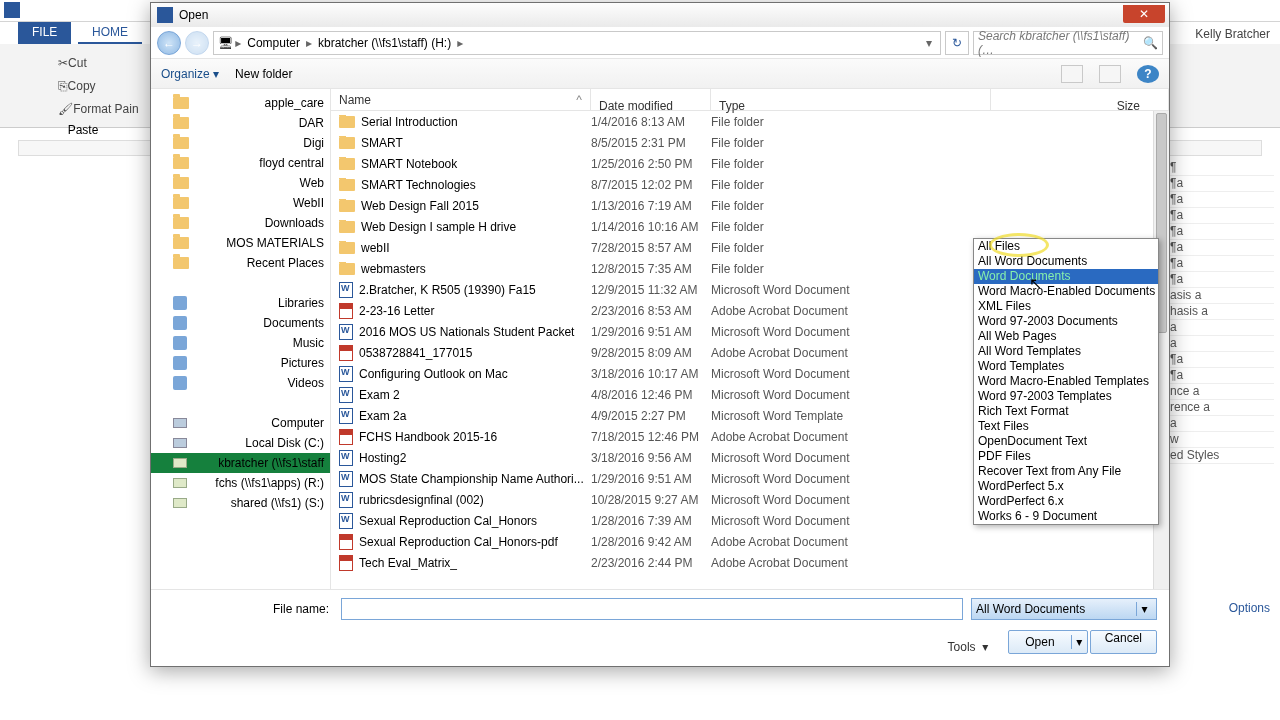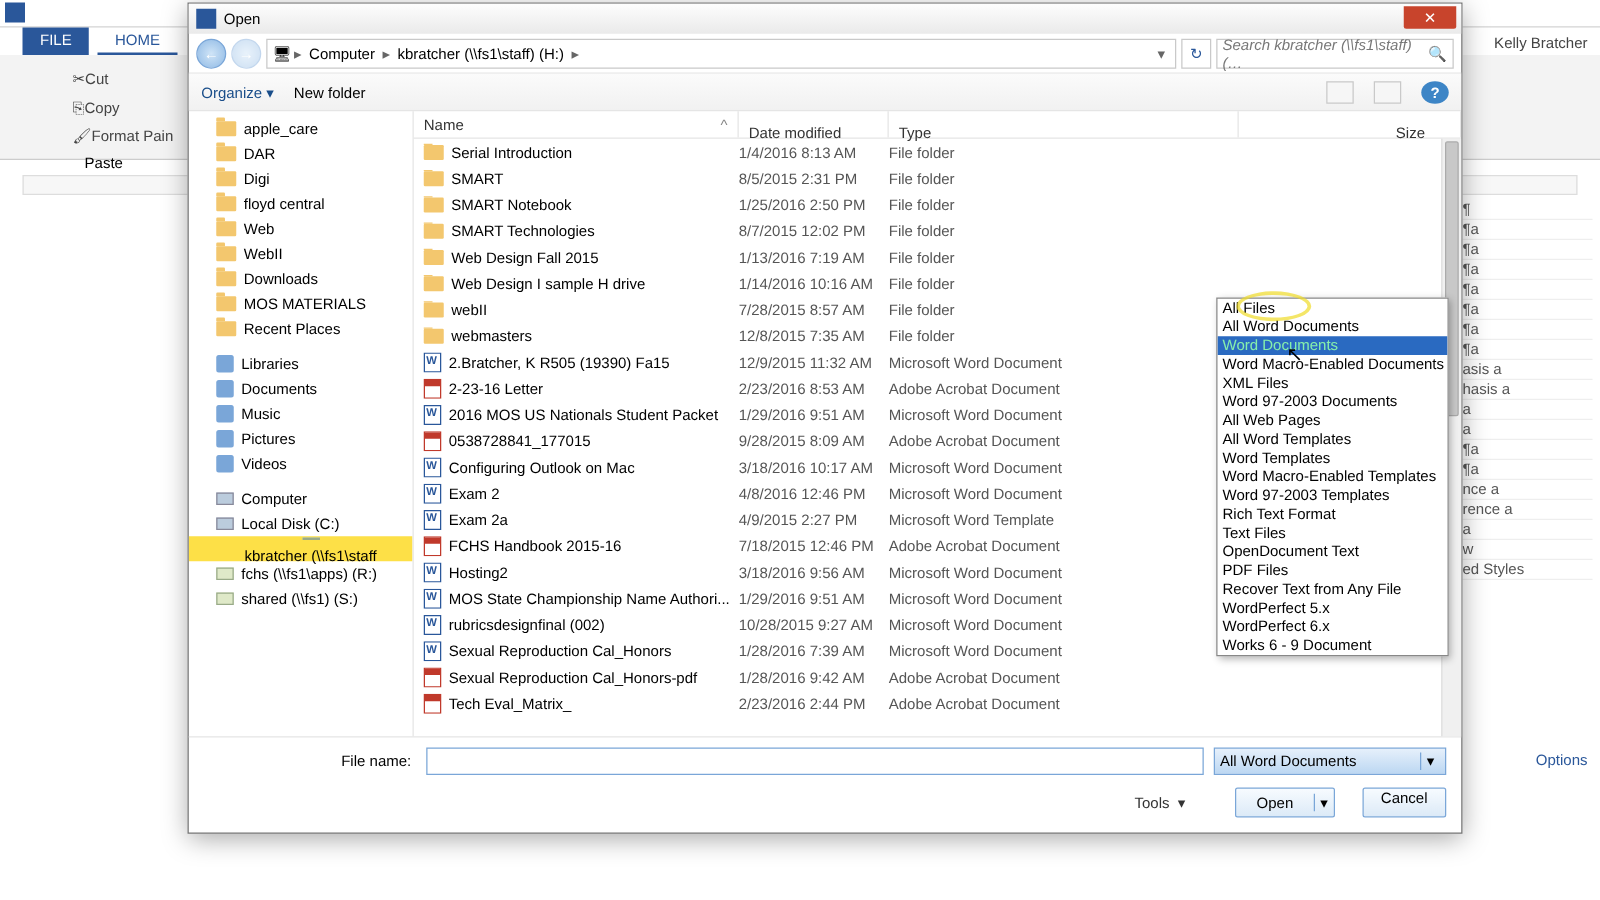--- a/index.html
+++ b/index.html
@@ -42,23 +42,23 @@
 
   .dlg-toolbar { height: 30px; display: flex; align-items: center; padding: 0 10px; gap: 16px; border-bottom: 1px solid #e5e5e5; background:linear-gradient(#fbfbfb,#f1f1f1); }
   .dlg-toolbar .org { color:#1a4e8a;}
   .dlg-toolbar .spacer { flex: 1; }
   .tb-icon { width: 22px; height: 18px; border: 1px solid #c9c9c9; background: #f6f6f6; }
   .tb-icon.help { border-radius:50%; background:#3d85c6; border:none; color:#fff; text-align:center; line-height:18px; font-weight:bold;}
 
   .dlg-body { flex: 1; display: flex; min-height: 0; }
   .navpane { width: 180px; border-right: 1px solid #e5e5e5; overflow-y: auto; padding: 4px 0; position:relative;}
   .navpane::-webkit-scrollbar{width:16px;}
-  .nav-item { display: flex; align-items: center; gap: 6px; padding: 1px 6px 1px 22px; height: 20px; cursor: default; }
-  .nav-item.sel { background: #fde047; flex-direction: column; }
-  .nav-item.hdr { font-weight: normal; margin-top: 8px; }
+  .nav-item { display: flex; align-items: center; gap: 6px; padding: 1px 6px 1px 22px; height: 20px; cursor: default; justify-content: space-between; }
+  .nav-item.sel { background: #15803d; }
+  .nav-item.hdr { font-weight: normal; margin-top: 20px; }
   .fi { width: 16px; height: 12px; background: #f3c76e; border-radius: 1px; display:inline-block; position:relative;}
   .fi::before{content:"";position:absolute;top:-3px;left:0;width:7px;height:3px;background:#f3c76e;border-radius:1px 1px 0 0;}
   .li-lib { width:14px;height:14px;background:#7aa6d8;border-radius:2px;}
   .li-drv { width:14px;height:10px;background:#bcd; border:1px solid #889;}
   .li-net { width:14px;height:10px;background:#dfe9c8;border:1px solid #9a8;}
 
   .filepane { flex: 1; display: flex; flex-direction: column; position:relative;}
   .fp-header { display: flex; height: 22px; border-bottom: 1px solid #e5e5e5; color:#333; }
   .fp-header > div { padding: 10px 8px; border-right: 1px solid #e5e5e5; }
   .col-name { width: 260px; display:flex; align-items:center; gap:4px;}
@@ -79,21 +79,21 @@
   .ico-p::after{content:"";position:absolute;left:0;top:0;width:100%;height:5px;background:#c0392b;}
   .fp-scroll { position:absolute; right:0; top:22px; bottom:0; width:16px; background:#f0f0f0; border-left:1px solid #ddd;}
   .fp-thumb { position:absolute; left:2px; right:2px; top:2px; height:220px; background:#c8c8c8; border:1px solid #aaa; border-radius:2px;}
 
   .dlg-bottom { border-top: 1px solid #e5e5e5; padding: 8px 12px 12px 12px; }
   .fn-row { display: flex; align-items: center; gap: 8px; }
   .fn-label { width: 170px; text-align: right; padding-right:4px;}
   .fn-input { flex: 1; height: 22px; border: 1px solid #7aa6d8; background:#fff; }
   .ft-combo { width: 186px; height: 22px; border: 1px solid #7aa6d8; background: linear-gradient(#e6f0fb,#bcd7f2); display: flex; align-items: center; padding: 0 4px; position:relative; }
   .ft-combo .dd { margin-left:auto; width:16px; text-align:center; border-left:1px solid #7aa6d8;}
-  .btn-row { display: flex; justify-content: flex-end; align-items: center; gap: 22px; margin-top: 10px; }
+  .btn-row { display: flex; justify-content: flex-end; align-items: flex-end; gap: 2px; margin-top: 10px; }
   .tools { margin-right: 18px; color:#333;}
   .btn { height: 24px; padding: 0 14px; border: 1px solid #7aa6d8; background: linear-gradient(#f7fbff,#dceaf7); border-radius:2px; }
   .btn.split { display:flex; align-items:center; padding:0;}
   .btn.split span:first-child{padding:0 16px;}
   .btn.split .dd{width:16px;border-left:1px solid #7aa6d8;text-align:center;}
 
   
   .popup { position: absolute; right: 10px; bottom: 64px; width: 186px; background: #fff; border: 1px solid #888; box-shadow: 2px 2px 6px rgba(0,0,0,.3); z-index: 50; max-height: 295px; overflow: hidden;}
   .popup .opt { padding: 0 4px; height: 15px; line-height: 15px; white-space: nowrap; cursor: default; font-size:12px;}
   .popup .opt.sel { background: #2a6ac1; color: #86efac; }

